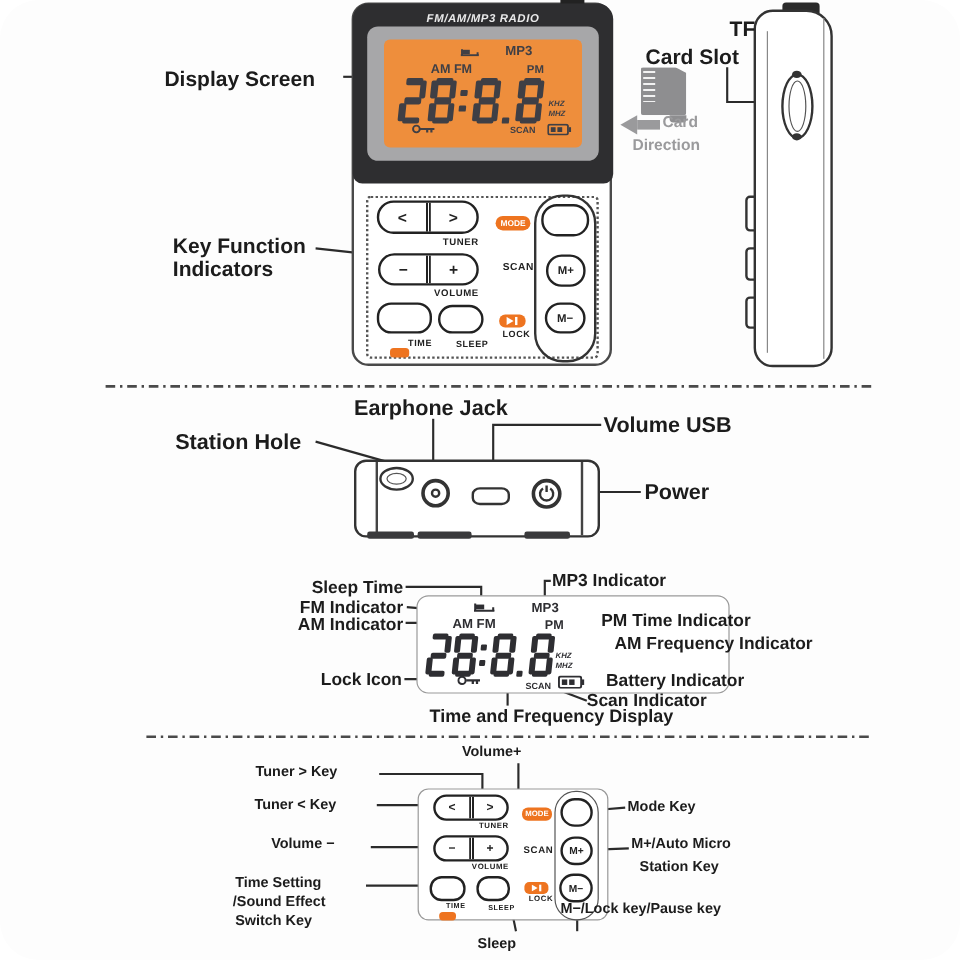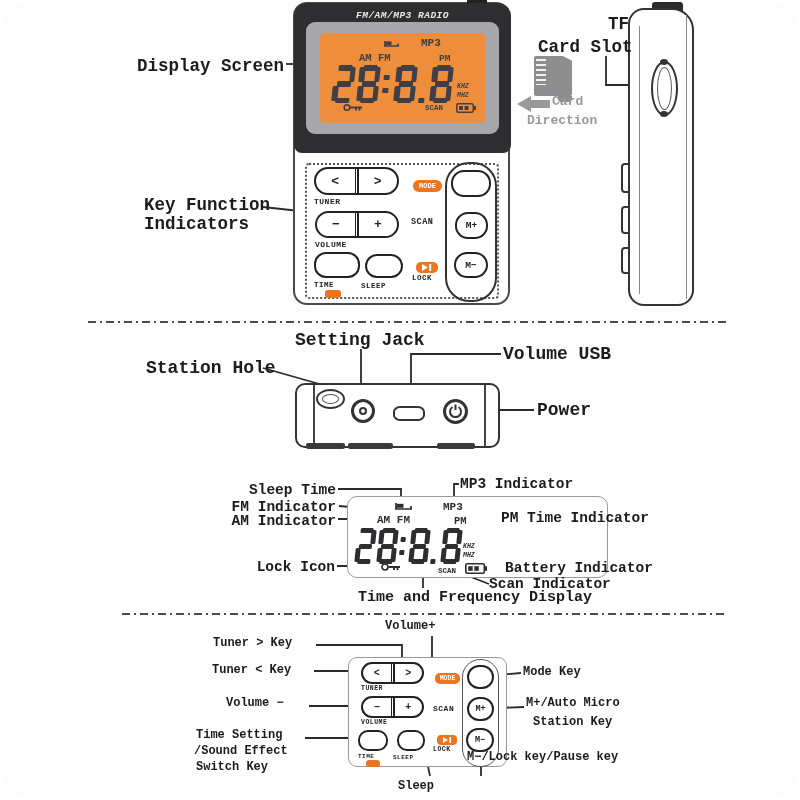--- a/index.html
+++ b/index.html
@@ -1,32 +1,32 @@
 <!DOCTYPE html>
 <html style="--accent: #ee7420; --lcd: #ee8e3c;"><head>
 <meta charset="utf-8">
 <style>
   html,body{margin:0;padding:0;background:#fff;}
   .canvas{position:relative;width:800px;height:800px;background:#fdfdfd;overflow:hidden;
-          font-family:Liberation Mono, monospace;border-radius:32px;}
+          font-family:Liberation Sans, sans-serif;border-radius:32px;}
   .abs{position:absolute;box-sizing:border-box;}
   .lbl{position:absolute;font-weight:bold;color:#1c1c1c;white-space:nowrap;line-height:1.15;}
   .s1{font-size:17.5px;}
   .s2{font-size:18px;}
   .s3{font-size:14.5px;}
   .s4{font-size:12px;}
   .gray{color:#9a9a9c;}
   .btn{position:absolute;box-sizing:border-box;border:2px solid #222;background:#fff;
        display:flex;align-items:center;justify-content:center;font-weight:bold;color:#222;}
   .badge{position:absolute;box-sizing:border-box;background:var(--accent);color:#fff;
          display:flex;align-items:center;justify-content:center;font-weight:bold;border-radius:6px;}
   .pill{display:flex;align-items:stretch;border-radius:16px;}
   .half{flex:1;display:flex;align-items:center;justify-content:center;font-weight:bold;color:#222;}
   .pilldiv{width:4px;background:linear-gradient(90deg,#222 0 1.5px,transparent 1.5px 2.5px,#222 2.5px 4px);}
-  .keycap{position:absolute;text-align:left;font-weight:bold;color:#222;letter-spacing:.5px;}
+  .keycap{position:absolute;text-align:right;font-weight:bold;color:#222;letter-spacing:.5px;}
   .lcdtxt{position:absolute;font-weight:bold;color:#3f3f45;white-space:nowrap;}
   .lcdtxt2{position:absolute;font-weight:bold;color:#2e2e32;white-space:nowrap;}
   svg{display:block;}
 </style>
 </head>
 <body>
 
 <div class="canvas">
 
   <svg class="abs" width="800" height="800" style="left:0;top:0;pointer-events:none">
@@ -193,21 +193,21 @@
   <div class="abs" style="left:531px;top:100px;width:19px;height:8px;background:#9a9a9c"></div>
   <div class="lbl gray" style="left:552px;top:95px;font-size:13px">Card</div>
   <div class="lbl gray" style="left:527px;top:114px;font-size:13px">Direction</div>
 
   <div class="lbl s1" style="left:137px;top:56px">Display Screen</div>
   <div class="lbl s1" style="left:144px;top:195px">Key Function</div>
   <div class="lbl s1" style="left:144px;top:214px">Indicators</div>
   <div class="lbl s1" style="left:608px;top:14px">TF</div>
   <div class="lbl s1" style="left:538px;top:37px">Card Slot</div>
 
-  <div class="lbl s2" style="left:295px;top:330px">Setting Jack</div>
+  <div class="lbl s2" style="left:295px;top:330px">Earphone Jack</div>
   <div class="lbl s2" style="left:503px;top:344px">Volume USB</div>
   <div class="lbl s2" style="left:146px;top:358px">Station Hole</div>
   <div class="lbl s2" style="left:537px;top:400px">Power</div>
 
   <div class="abs" style="left:295px;top:383px;width:205px;height:65px;border:2px solid #333;border-radius:10px;background:#fff">
     <div class="abs" style="left:16px;top:0;width:1.5px;height:100%;background:#444"></div>
     <div class="abs" style="left:187px;top:0;width:1.5px;height:100%;background:#444"></div>
     <div class="abs" style="left:19px;top:4px;width:29px;height:20px;border:2px solid #333;border-radius:50%;background:#fff"></div>
     <div class="abs" style="left:25px;top:9px;width:17px;height:10px;border:1.5px solid #555;border-radius:50%"></div>
     <div class="abs" style="left:54px;top:14px;width:24px;height:24px;border:3px solid #333;border-radius:50%"></div>
@@ -290,20 +290,21 @@
       <rect x="9.3" y="3.2" width="4.5" height="4.6" fill="#2e2e32"></rect>
     </svg>
   </div>
 
   <div class="lbl s3" style="right:464px;top:482px">Sleep Time</div>
   <div class="lbl s3" style="right:464px;top:499px">FM Indicator</div>
   <div class="lbl s3" style="right:464px;top:513px">AM Indicator</div>
   <div class="lbl s3" style="right:465px;top:559px">Lock Icon</div>
   <div class="lbl s3" style="left:460px;top:476px">MP3 Indicator</div>
   <div class="lbl s3" style="left:501px;top:510px">PM Time Indicator</div>
+  <div class="lbl s3" style="left:512px;top:529px">AM Frequency Indicator</div>
   <div class="lbl s3" style="left:505px;top:560px">Battery Indicator</div>
   <div class="lbl s3" style="left:489px;top:576px">Scan Indicator</div>
   <div class="lbl s3" style="left:358px;top:589px;font-size:15px">Time and Frequency Display</div>
 
   <div class="abs" style="left:348px;top:657px;width:159px;height:110px;border:1.5px solid #999;border-radius:9px;background:#fff">
     <div class="btn pill" style="left:12px;top:4px;width:63px;height:22px;border-radius:11px">
       <div class="half" style="font-size:10px">&lt;</div>
       <div class="pilldiv"></div>
       <div class="half" style="font-size:10px">&gt;</div>
     </div>

